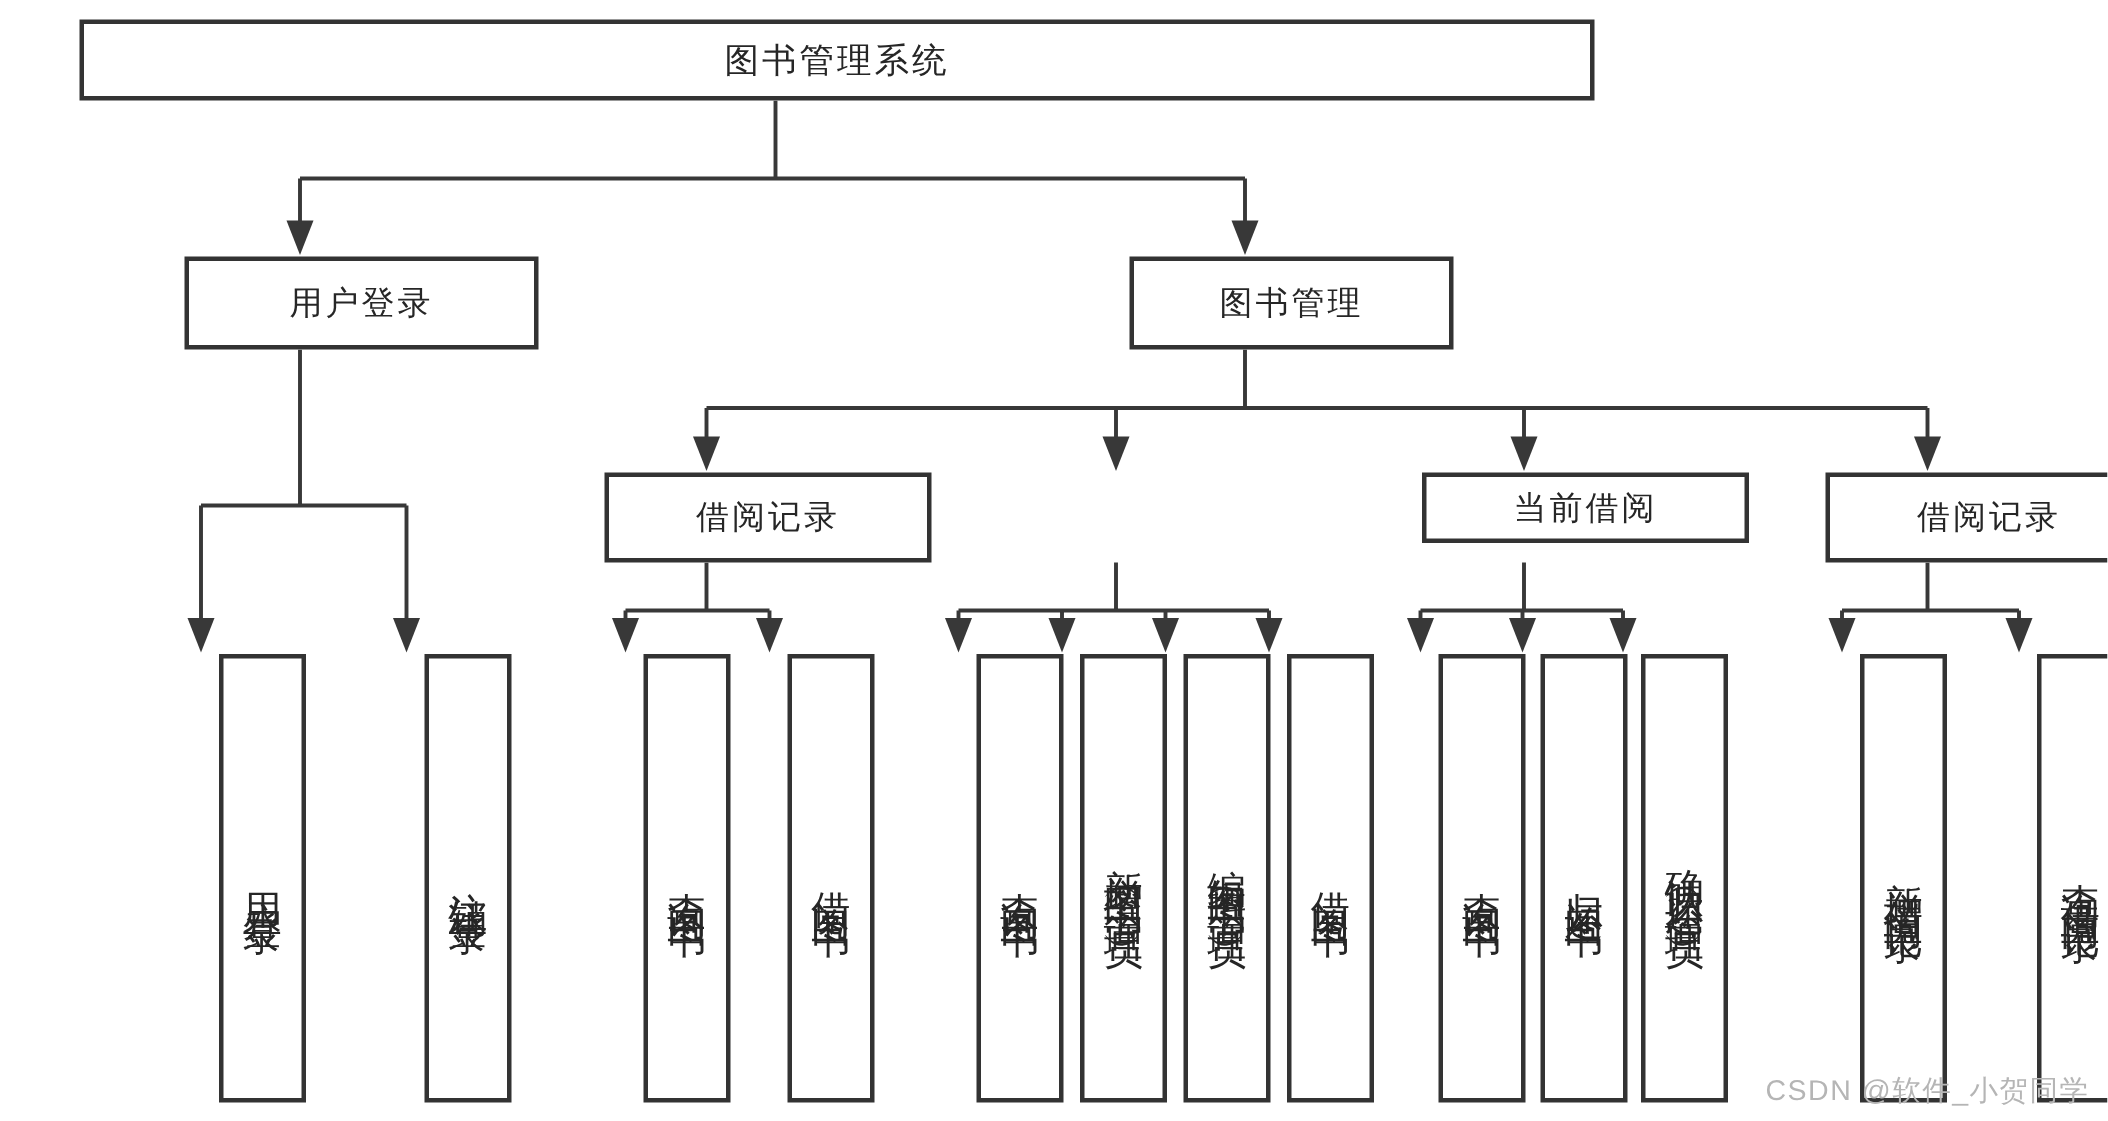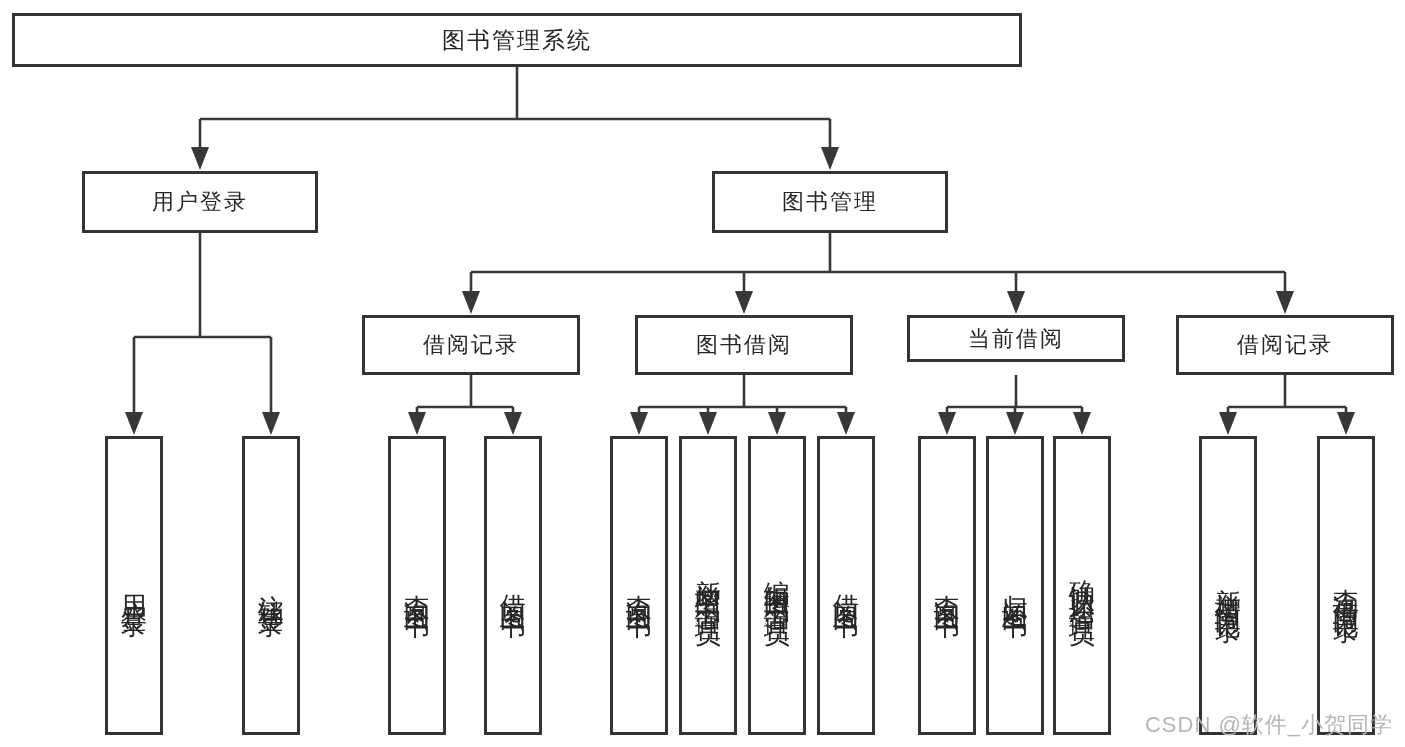--- a/index.html
+++ b/index.html
@@ -20,39 +20,40 @@
   }
   .node {
     position: absolute;
     box-sizing: border-box;
     border: 3px solid #333333;
     background: #ffffff;
     display: flex;
     align-items: center;
     justify-content: center;
     text-align: center;
+    margin-left: 41px;
   }
   .node.h span {
     font-size: 22px;
     letter-spacing: 2px;
     white-space: nowrap;
   }
   .node.root span { font-size: 23px; }
   .node.v span {
     writing-mode: vertical-rl;
     text-orientation: mixed;
     font-size: 26px;
     letter-spacing: 6px;
     line-height: 1.1;
   }
   .watermark {
     position: absolute;
     right: 12px;
     bottom: 7px;
-    font-size: 22px;
+    font-size: 19px;
     letter-spacing: 1px;
     color: #b5b5b5;
     white-space: nowrap;
   }
 </style>
 </head>
 <body>
 
 <div class="stage">
 
@@ -96,29 +97,26 @@
     </g>
   </svg>
 
   <div class="node h root" style="left:12px; top:13px; width:1010px; height:54px;">
     <span>图书管理系统</span>
   </div>
 
   <div class="node h" style="left:82px; top:171px; width:236px; height:62px;">
     <span>用户登录</span>
   </div>
-  <div class="node h" style="left:712px; top:171px; width:236px; height:62px;">
+  <div class="node h" style="left:712px; top:171px; width:216px; height:62px;">
     <span>图书管理</span>
   </div>
 
   <div class="node h" style="left:362px; top:315px; width:218px; height:60px;">
     <span>借阅记录</span>
-  </div>
-  <div class="node h" style="left:635px; top:315px; width:218px; height:60px;">
-    <span>图书借阅</span>
   </div>
   <div class="node h" style="left:907px; top:315px; width:218px; height:47px;">
     <span>当前借阅</span>
   </div>
   <div class="node h" style="left:1176px; top:315px; width:218px; height:60px;">
     <span>借阅记录</span>
   </div>
 
   <div class="node v" style="left:105px; top:436px; width:58px; height:299px;">
     <span>用户登录</span>

